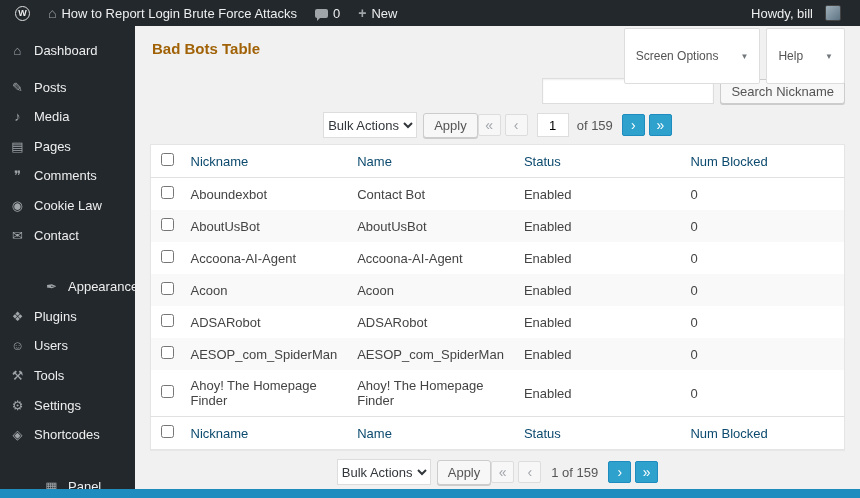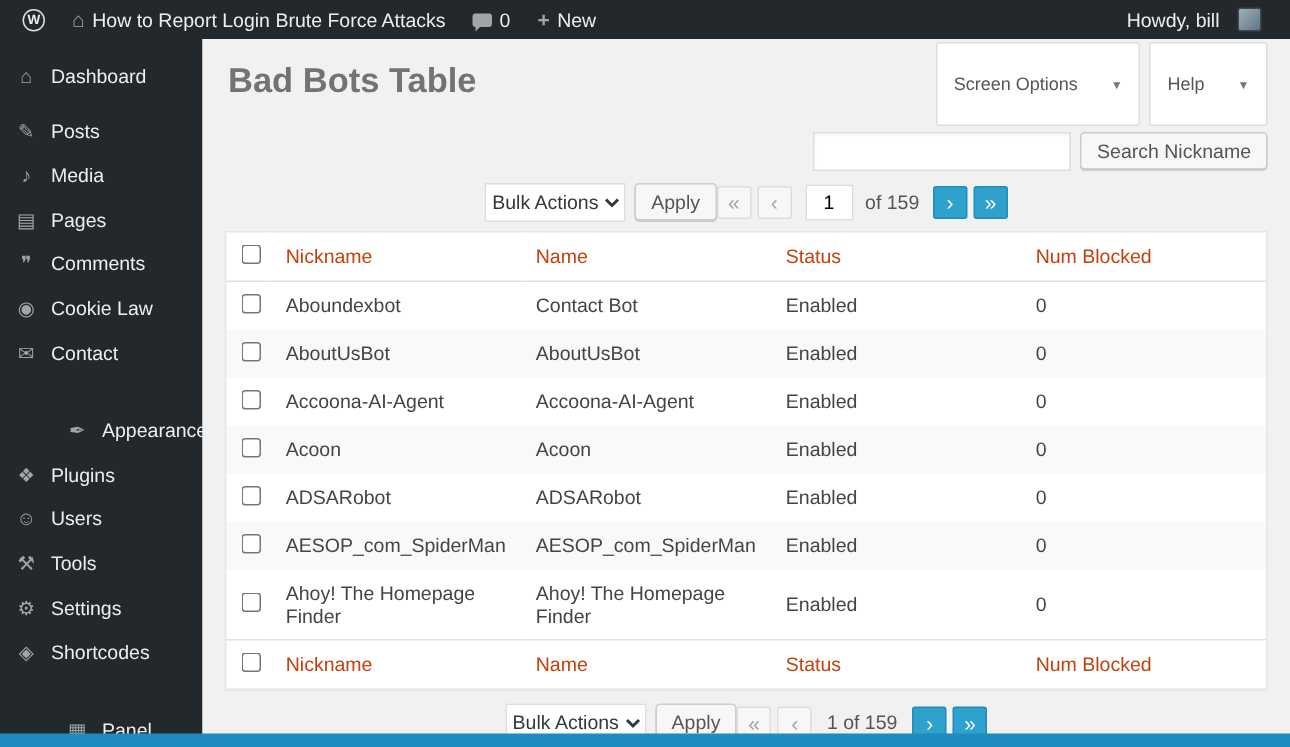--- a/index.html
+++ b/index.html
@@ -40,21 +40,21 @@
   .mi-tools::before{content:"⚒";}
   .mi-settings::before{content:"⚙";}
   .mi-shortcodes::before{content:"◈";}
   .mi-panel::before{content:"▦";}
 
   
   #main{flex:1;position:relative;padding:0 15px;background:#f1f1f1;overflow:hidden;}
   .screen-meta{position:absolute;top:2px;right:15px;display:flex;gap:6px;}
   .screen-meta button{background:#fff;border:1px solid #ddd;border-radius:2px;padding:20px 11px;font-size:12px;color:#555;font-family:inherit;display:flex;align-items:center;gap:22px;cursor:pointer;}
   .screen-meta .arrow{font-size:8px;color:#72777c;}
-  h1{font-size:23px;font-weight:600;color:#737373;padding:14px 0 0 2px;line-height:1.2;}
+  h1{font-size:15px;font-weight:600;color:#a16207;padding:14px 0 0 2px;line-height:1.2;}
   .search-row{display:flex;justify-content:flex-end;align-items:center;gap:6px;margin-top:20px;}
   .search-row input{width:172px;height:26px;border:1px solid #ddd;background:#fff;padding:0 6px;font-size:13px;font-family:inherit;box-shadow:inset 0 1px 2px rgba(0,0,0,.07);}
   .button{background:#f7f7f7;border:1px solid #ccc;border-radius:3px;color:#555;font-size:13px;font-family:inherit;padding:4px 10px;cursor:pointer;box-shadow:0 1px 0 #ccc;white-space:nowrap;}
   .tablenav{display:flex;justify-content:center;align-items:center;margin:8px 0 6px;}
   .tablenav.bottom{margin-top:9px;}
   .bulkactions{display:flex;gap:6px;align-items:center;}
   .bulkactions select{font-family:inherit;font-size:13px;height:26px;border:1px solid #ddd;background:#fff;color:#32373c;}
   .pagination{display:flex;align-items:center;gap:4px;color:#555;}
   .page-btn{display:inline-flex;align-items:center;justify-content:center;width:23px;height:22px;border-radius:2px;font-size:14px;line-height:1;}
   .page-btn.disabled{background:#f7f7f7;border:1px solid #ddd;color:#a0a5aa;}
@@ -62,21 +62,21 @@
   .current-page{width:32px;height:24px;text-align:center;border:1px solid #ddd;font-size:13px;font-family:inherit;margin-left:5px;background:#fff;}
   .of-total{margin:0 5px 0 4px;color:#555;}
   .displaying-num{margin:0 6px;color:#555;}
 
   
   table.widefat{width:100%;border-collapse:collapse;background:#fff;border:1px solid #e5e5e5;box-shadow:0 1px 1px rgba(0,0,0,.04);}
   .widefat th,.widefat td{text-align:left;padding:8px 10px;font-size:13px;color:#444;font-weight:normal;vertical-align:middle;}
   .widefat thead th{border-bottom:1px solid #e1e1e1;}
   .widefat tfoot th{border-top:1px solid #e1e1e1;}
   .widefat .cb{width:30px;padding:8px 0 8px 10px;}
-  .widefat th a{color:#c2410c;}
+  .widefat th a{color:#0c4a6e;}
   .col-nickname{width:24%;}
   .col-name{width:24%;}
   .col-status{width:24%;}
   tbody tr.alternate{background:#f9f9f9;}
 
   
   #bottom-strip{position:absolute;left:0;bottom:0;width:860px;height:9px;background:#1e8cbe;z-index:20;}
 </style>
 </head>
 <body>

